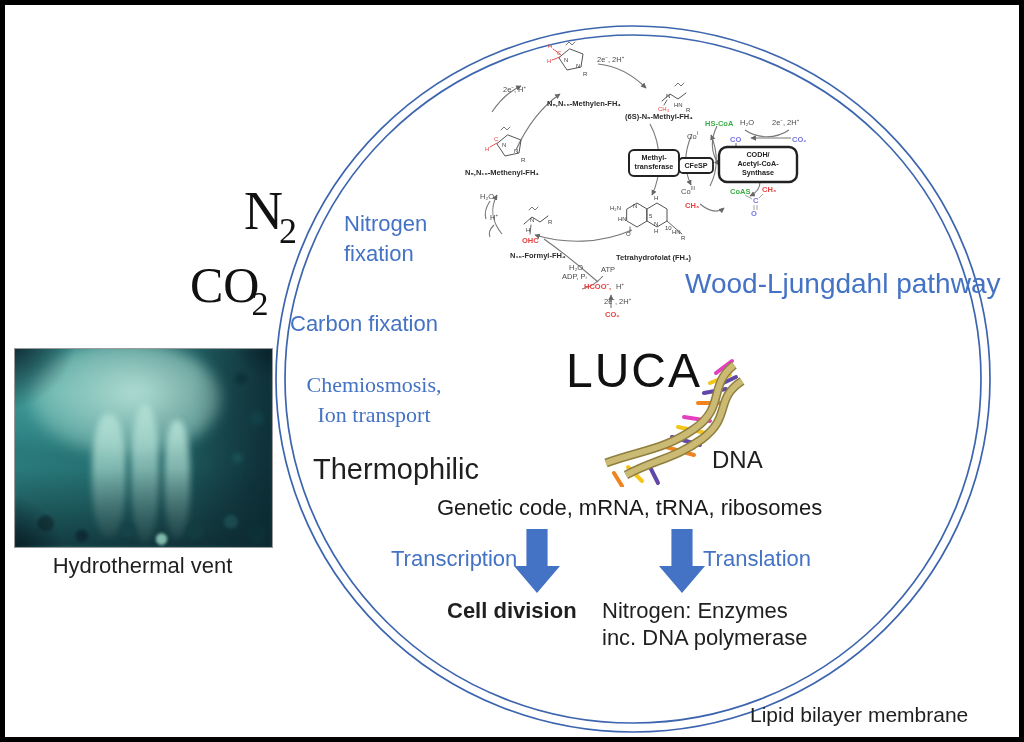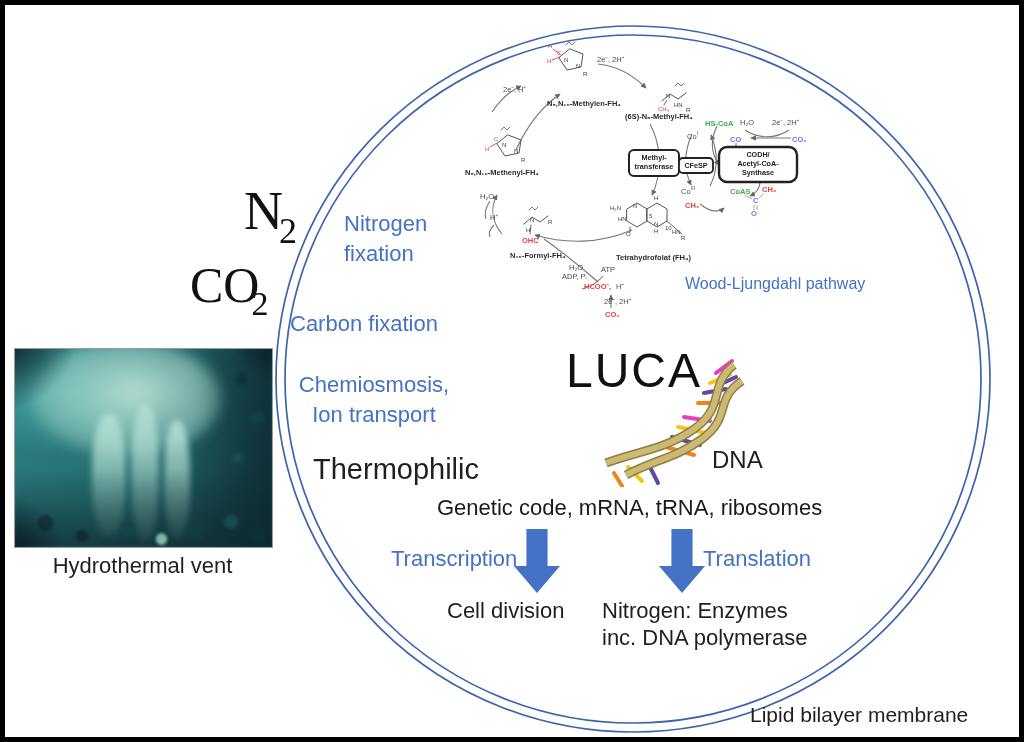--- a/index.html
+++ b/index.html
@@ -10,21 +10,21 @@
   .blue{color:#4472C4;}
   .preline{white-space:pre-line;}
   .biglabel{font-size:22px;line-height:30px;}
   .blklabel{font-size:21px;}
   .serif-formula{font-family:"Liberation Serif",serif;color:#111;}
   .serif-formula .base{font-size:54px;line-height:1;}
   .serif-formula .sub{font-size:36px;vertical-align:-14px;margin-left:-4px;}
   #co2-outside .base{font-size:50px;}
   #co2-outside .sub{font-size:34px;vertical-align:-13px;margin-left:-8px;}
   #luca{font-size:48px;letter-spacing:2px;color:#111;}
-  #wood-title{font-size:16px;line-height:28px;}
+  #wood-title{font-size:28px;line-height:28px;}
   .block-arrow{width:46px;height:64px;background:#4472C4;
     clip-path:polygon(27% 0,73% 0,73% 58%,100% 58%,50% 100%,0 58%,27% 58%);}
   
   #vent-photo{left:14px;top:348px;width:257px;height:198px;overflow:hidden;border:1px solid #9a9a9a;
     background:
       radial-gradient(ellipse 60% 45% at 18% 22%, rgba(73,171,166,.85), rgba(73,171,166,0) 70%),
       linear-gradient(105deg,#2c7d7f 0%,#257173 38%,#1c5458 68%,#143f47 100%);}
   #vent-photo .layer{position:absolute;}
   .plume-cloud{left:6%;top:-4%;width:74%;height:58%;filter:blur(7px);border-radius:50%;
       background:radial-gradient(ellipse at 55% 45%, rgba(184,226,215,.95), rgba(150,205,195,.55) 60%, rgba(150,205,195,0) 85%);}
@@ -74,21 +74,21 @@
   <div class="abs serif-formula" style="left:244px;top:184px;">
     <span class="base">N</span><span class="sub">2</span>
   </div>
   <div class="abs serif-formula" id="co2-outside" style="left:190px;top:260px;">
     <span class="base">CO</span><span class="sub">2</span>
   </div>
 
   <div class="abs blue biglabel preline" style="left:344px;top:209px;">Nitrogen
 fixation</div>
   <div class="abs blue biglabel" style="left:290px;top:309px;">Carbon fixation</div>
-  <div class="abs blue biglabel preline" style="left:283px;top:370px;width:182px;text-align:center;">Chemiosmosis,
+  <div class="abs blue biglabel preline" style="left:283px;top:370px;width:182px;text-align:center;font-family:Liberation Serif, serif;">Chemiosmosis,
 Ion transport</div>
   <div class="abs blklabel" style="left:313px;top:453px;font-size:29px;">Thermophilic</div>
   <div class="abs blklabel" style="left:750px;top:703px;">Lipid bilayer membrane</div>
 
   <svg class="abs" style="left:420px;top:38px;" width="400" height="292" viewBox="0 0 400 292">
     <defs>
       <marker id="ah" markerWidth="6" markerHeight="6" refX="4.5" refY="2.5" orient="auto">
         <path d="M0,0 L5,2.5 L0,5 Z" fill="#666"></path>
       </marker>
     </defs>
@@ -255,21 +255,21 @@
   </svg>
   <div class="abs" style="left:712px;top:446px;font-size:24px;">DNA</div>
 
   <div class="abs biglabel" style="left:437px;top:493px;color:#1a1a1a;">Genetic code, mRNA, tRNA, ribosomes</div>
 
   <div class="abs blue biglabel" style="left:391px;top:544px;">Transcription</div>
   <div class="abs block-arrow" style="left:514px;top:529px;"></div>
   <div class="abs block-arrow" style="left:659px;top:529px;"></div>
   <div class="abs blue biglabel" style="left:703px;top:544px;">Translation</div>
 
-  <div class="abs biglabel" style="left:447px;top:596px;">Cell division</div>
+  <div class="abs biglabel" style="left:447px;top:596px;font-weight:bold;">Cell division</div>
   <div class="abs biglabel" style="left:602px;top:596px;">Nitrogen: Enzymes</div>
   <div class="abs biglabel" style="left:602px;top:623px;">inc. DNA polymerase</div>
 
   <div class="abs" id="vent-photo">
     <div class="layer plume-cloud"></div>
     <div class="layer plume-col" style="left:30%;top:33%;width:13%;height:62%;"></div>
     <div class="layer plume-col" style="left:45%;top:28%;width:11%;height:70%;"></div>
     <div class="layer plume-col" style="left:58%;top:36%;width:10%;height:60%;"></div>
     <div class="layer rocks-right"></div>
     <div class="layer rocks-bottom"></div>

